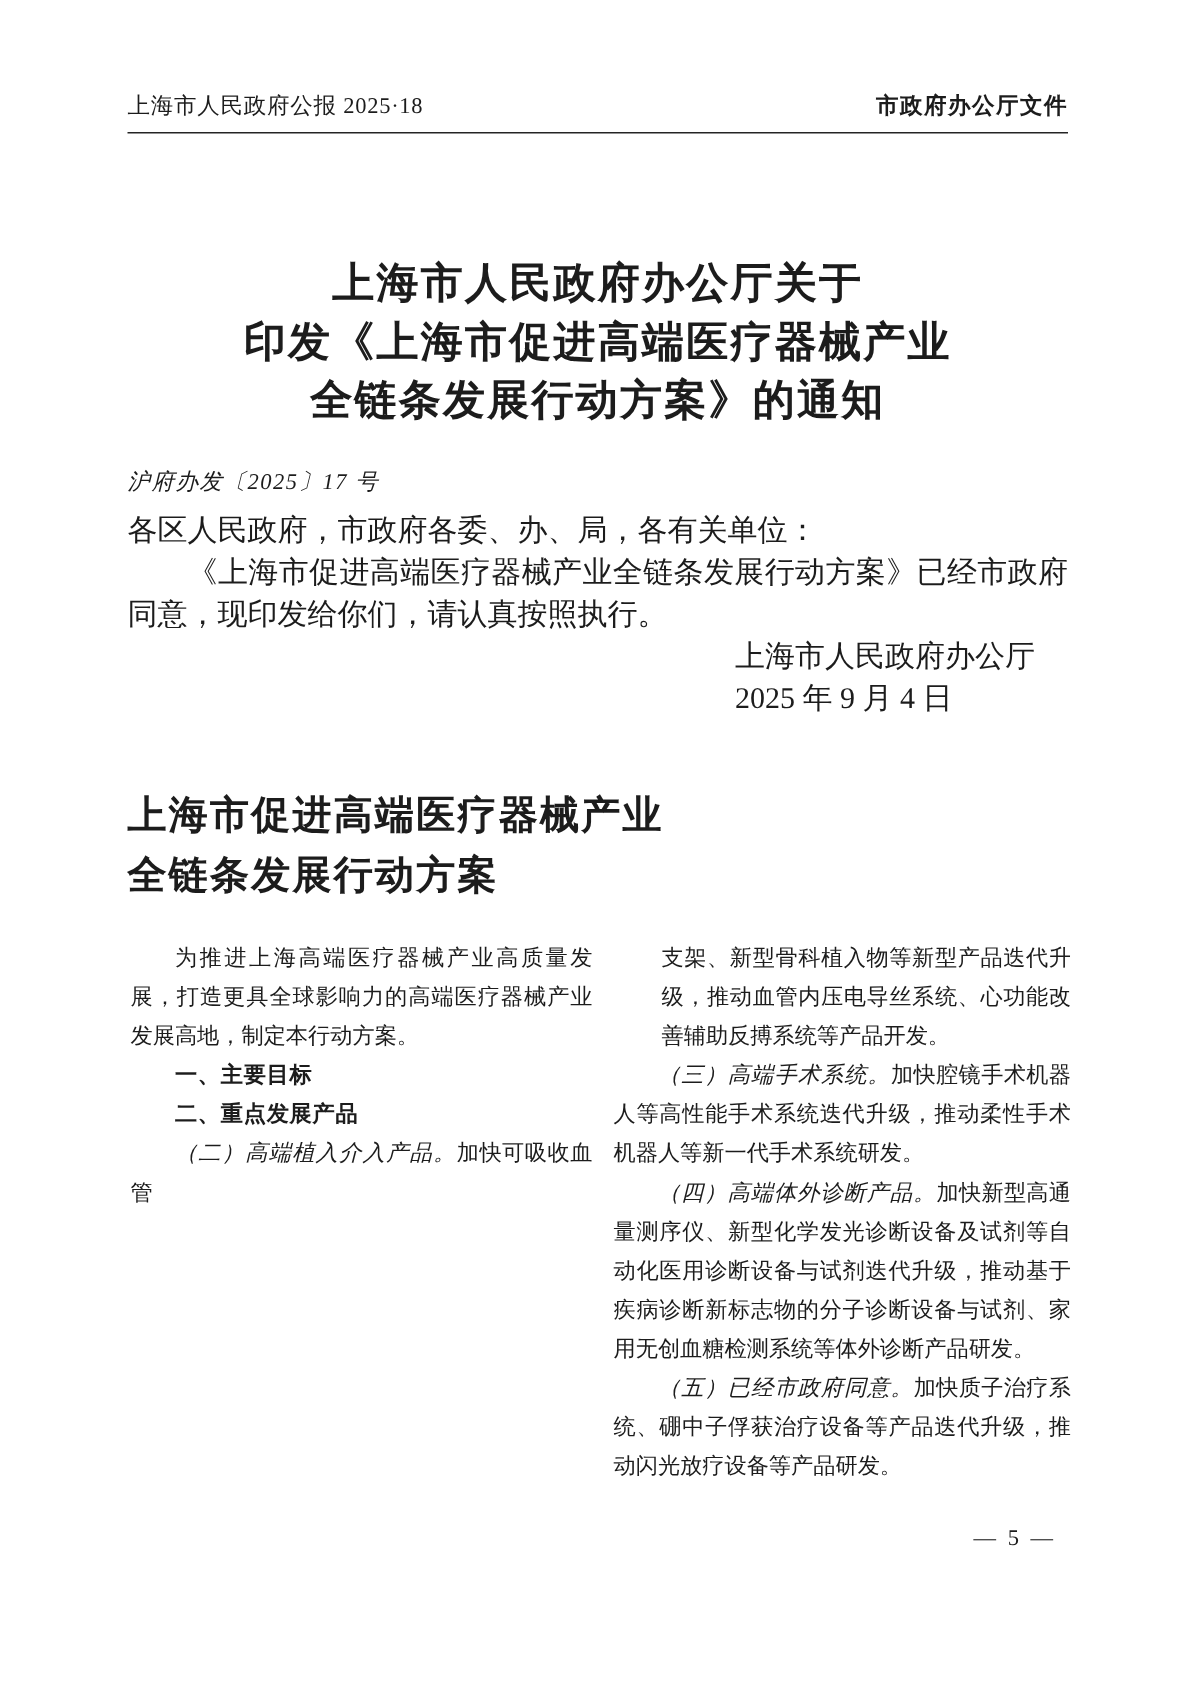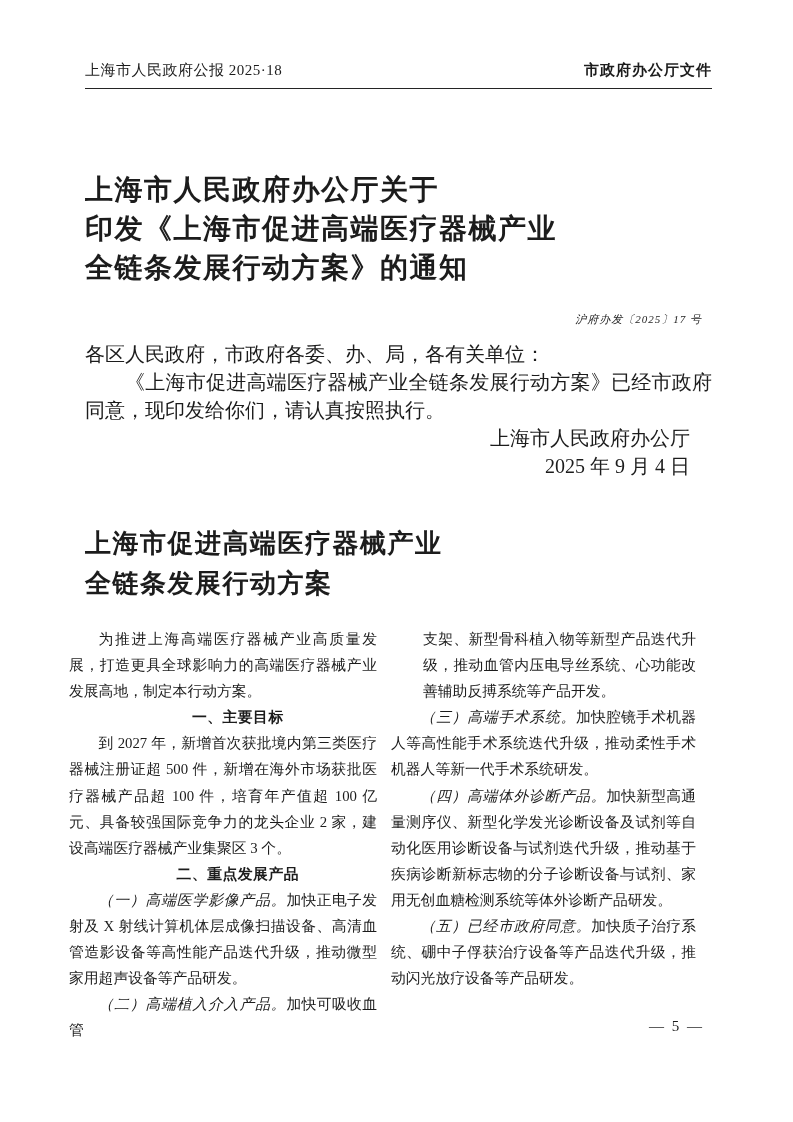--- a/index.html
+++ b/index.html
@@ -20,70 +20,71 @@
   .gazette-title { letter-spacing: 0.5px; }
   .doc-type-label { font-weight: 600; letter-spacing: 1px; }
   .header-rule {
     position: absolute;
     top: 88px; left: 85px; width: 627px; height: 0;
     border-bottom: 1.6px solid #242424;
   }
   .notice-title {
     position: absolute;
     top: 170px; left: 85px; width: 627px;
+    text-align: center;
     font-size: 28px; font-weight: 700;
     line-height: 39px;
     letter-spacing: 1.5px;
   }
   .doc-number {
     position: absolute;
     top: 312px; left: 85px; width: 627px;
-    text-align: right;
+    text-align: left;
     padding-right: 10px;
-    font-size: 11px;
+    font-size: 15px;
     font-style: italic;
     letter-spacing: 1px;
   }
   .notice-text {
     position: absolute;
     top: 340px; left: 85px; width: 627px;
     font-size: 20px; line-height: 28px;
     text-align: justify;
   }
   .notice-text .body-par { text-indent: 2em; }
   .signature-wrap { text-align: right; }
   .signature-block {
     display: inline-block;
-    text-align: right;
+    text-align: left;
     margin-right: 22px;
   }
   .plan-title {
     position: absolute;
     top: 524px; left: 85px; width: 627px;
     text-align: left;
     font-size: 26px; font-weight: 700;
     line-height: 40px;
     letter-spacing: 1.5px;
   }
   .columns {
     position: absolute;
-    top: 626px; left: 69px; width: 627px;
+    top: 626px; left: 87px; width: 627px;
     display: grid;
     grid-template-columns: 308px 305px;
     column-gap: 14px;
     font-size: 14.8px;
     line-height: 26.1px;
   }
   .column { text-align: justify; }
   .para { margin: 0; text-indent: 2em; text-align: justify; }
   .para.cont { text-indent: 0; margin-left: 32px; }
   .para.heading {
     font-family: "Liberation Sans", "DejaVu Sans", sans-serif;
     font-weight: 700;
-    text-align: center;
+    text-align: left;
     letter-spacing: 0.5px;
   }
   .lead { font-style: italic; letter-spacing: 0.5px; }
   .page-number {
     position: absolute;
     top: 1018px; left: 85px; width: 627px;
     text-align: right;
     padding-right: 8px;
     font-size: 15px;
     letter-spacing: 2px;
@@ -119,23 +120,21 @@
 
 <h2 class="plan-title">
     <div>上海市促进高端医疗器械产业</div>
     <div>全链条发展行动方案</div>
   </h2>
 
 <section class="columns">
   <div class="column">
       <p class="para para">为推进上海高端医疗器械产业高质量发展，打造更具全球影响力的高端医疗器械产业发展高地，制定本行动方案。</p>
       <p class="para heading">一、主要目标</p>
-      <p class="para para">到 2027 年，新增首次获批境内第三类医疗器械注册证超 500 件，新增在海外市场获批医疗器械产品超 100 件，培育年产值超 100 亿元、具备较强国际竞争力的龙头企业 2 家，建设高端医疗器械产业集聚区 3 个。</p>
       <p class="para heading">二、重点发展产品</p>
-      <p class="para item"><span class="lead">（一）高端医学影像产品。</span>加快正电子发射及 X 射线计算机体层成像扫描设备、高清血管造影设备等高性能产品迭代升级，推动微型家用超声设备等产品研发。</p>
       <p class="para item"><span class="lead">（二）高端植入介入产品。</span>加快可吸收血管</p>
     </div>
   <div class="column">
       <p class="para cont">支架、新型骨科植入物等新型产品迭代升级，推动血管内压电导丝系统、心功能改善辅助反搏系统等产品开发。</p>
       <p class="para item"><span class="lead">（三）高端手术系统。</span>加快腔镜手术机器人等高性能手术系统迭代升级，推动柔性手术机器人等新一代手术系统研发。</p>
       <p class="para item"><span class="lead">（四）高端体外诊断产品。</span>加快新型高通量测序仪、新型化学发光诊断设备及试剂等自动化医用诊断设备与试剂迭代升级，推动基于疾病诊断新标志物的分子诊断设备与试剂、家用无创血糖检测系统等体外诊断产品研发。</p>
       <p class="para item"><span class="lead">（五）已经市政府同意。</span>加快质子治疗系统、硼中子俘获治疗设备等产品迭代升级，推动闪光放疗设备等产品研发。</p>
     </div>
 </section>
 

